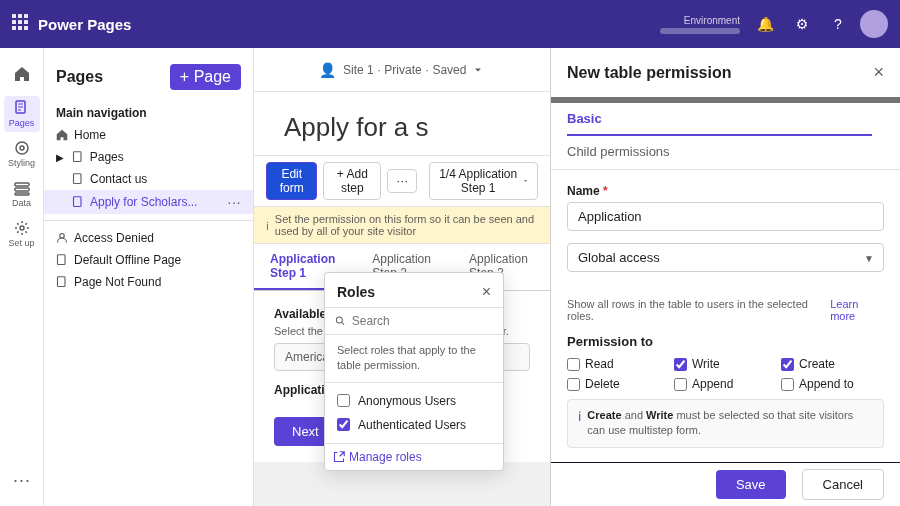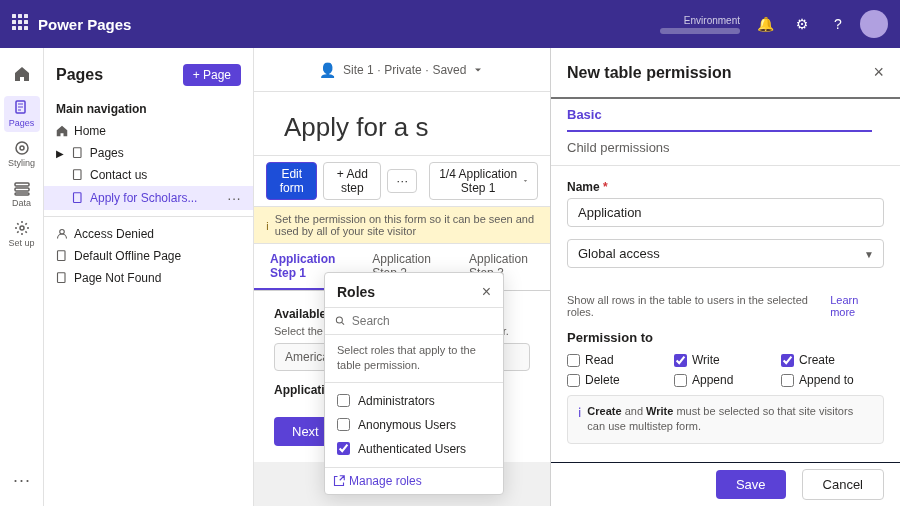--- a/index.html
+++ b/index.html
@@ -120,21 +120,21 @@
       justify-content: space-between;
       padding: 8px 12px;
     }
     .sidebar-title { font-size: 16px; font-weight: 600; color: #201f1e; }
     .add-page-btn {
       background: #5b41d6;
       color: white;
       border: none;
       border-radius: 4px;
       padding: 4px 10px;
-      font-size: 12px;
+      font-size: 16px;
       cursor: pointer;
       display: flex;
       align-items: center;
       gap: 4px;
     }
 
     .sidebar-section-label {
       font-size: 12px;
       font-weight: 600;
       color: #201f1e;
@@ -359,21 +359,21 @@
       display: flex;
       flex-direction: column;
       box-shadow: -4px 0 12px rgba(0,0,0,0.1);
       flex-shrink: 0;
     }
     .panel-header {
       display: flex;
       align-items: center;
       justify-content: space-between;
       padding: 14px 16px;
-      border-bottom: 2px solid #737373;
+      border-bottom: 6px solid #737373;
     }
     .panel-title { font-size: 16px; font-weight: 600; color: #201f1e; }
     .panel-close { cursor: pointer; font-size: 18px; color: #605e5c; }
     .panel-tabs {
       display: flex;
       border-bottom: 1px solid #e1e1e1;
       padding: 0 16px;
       flex-direction: column;
     }
     .panel-tab {
@@ -719,24 +719,20 @@
           </div>
           <div class="roles-search">
             <svg width="12" height="12" viewBox="0 0 16 16" fill="none" stroke="#605e5c" stroke-width="1.5">
               <circle cx="6.5" cy="6.5" r="4.5"></circle>
                 <path d="M10.5 10.5l3 3"></path>
             </svg>
             <input type="text" placeholder="Search" style="">
           </div>
           <div class="roles-desc">Select roles that apply to the table permission.</div>
           <div class="roles-list">
-            <label class="roles-item">
-              <input type="checkbox" style="">
-              <span>Administrators</span>
-            </label>
             <label class="roles-item">
               <input type="checkbox" style="">
               <span>Anonymous Users</span>
             </label>
             <label class="roles-item">
               <input type="checkbox" checked="" style="">
               <span>Authenticated Users</span>
             </label>
           </div>
           <div class="roles-footer">

